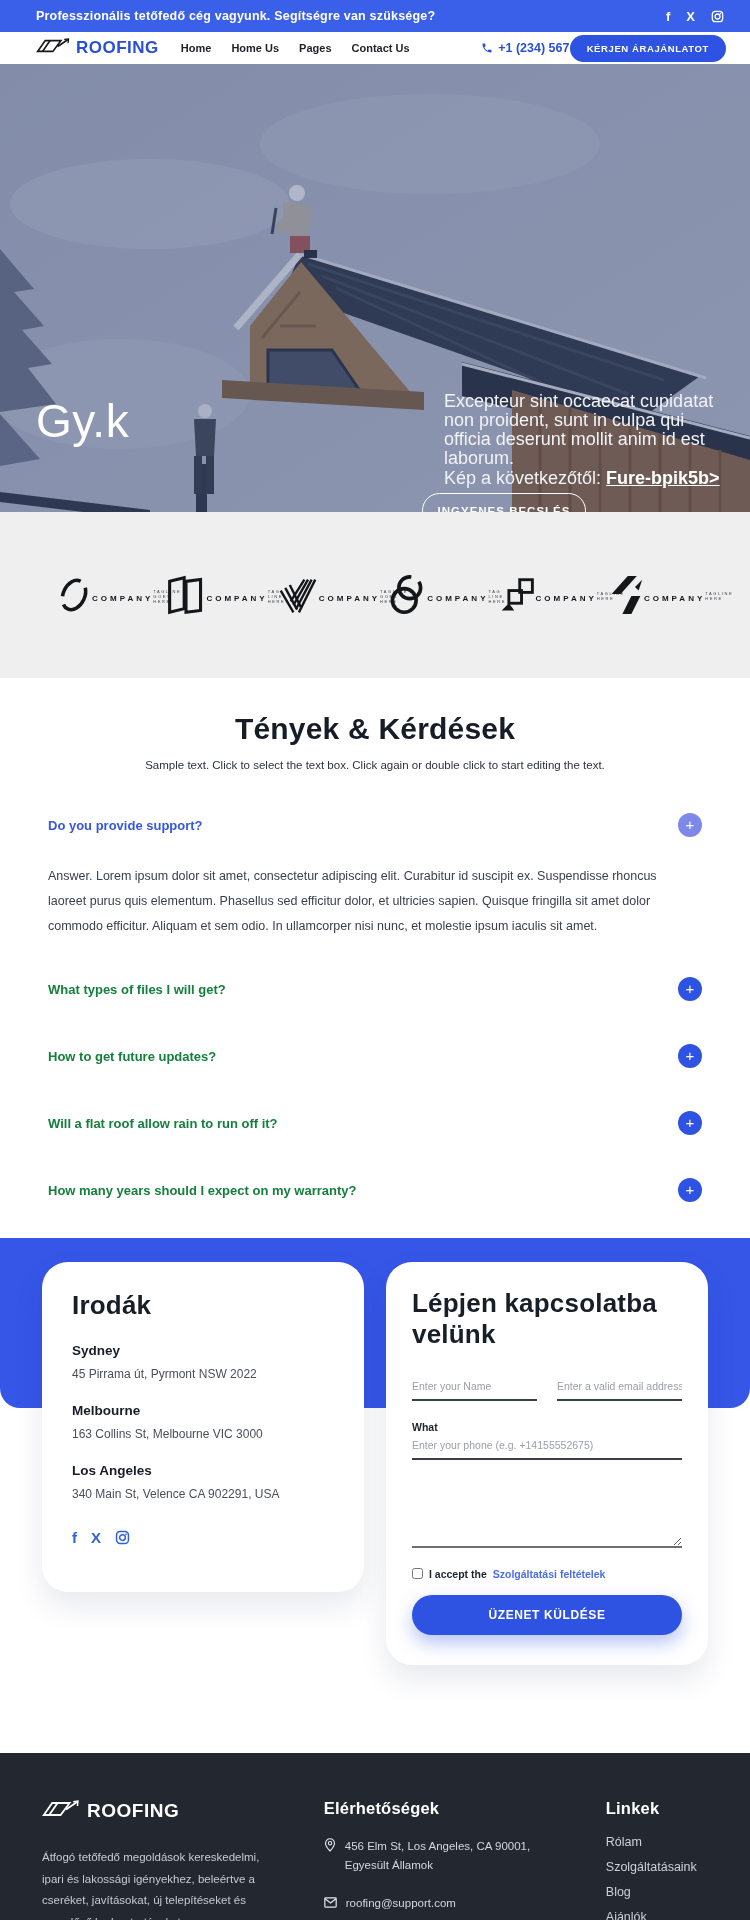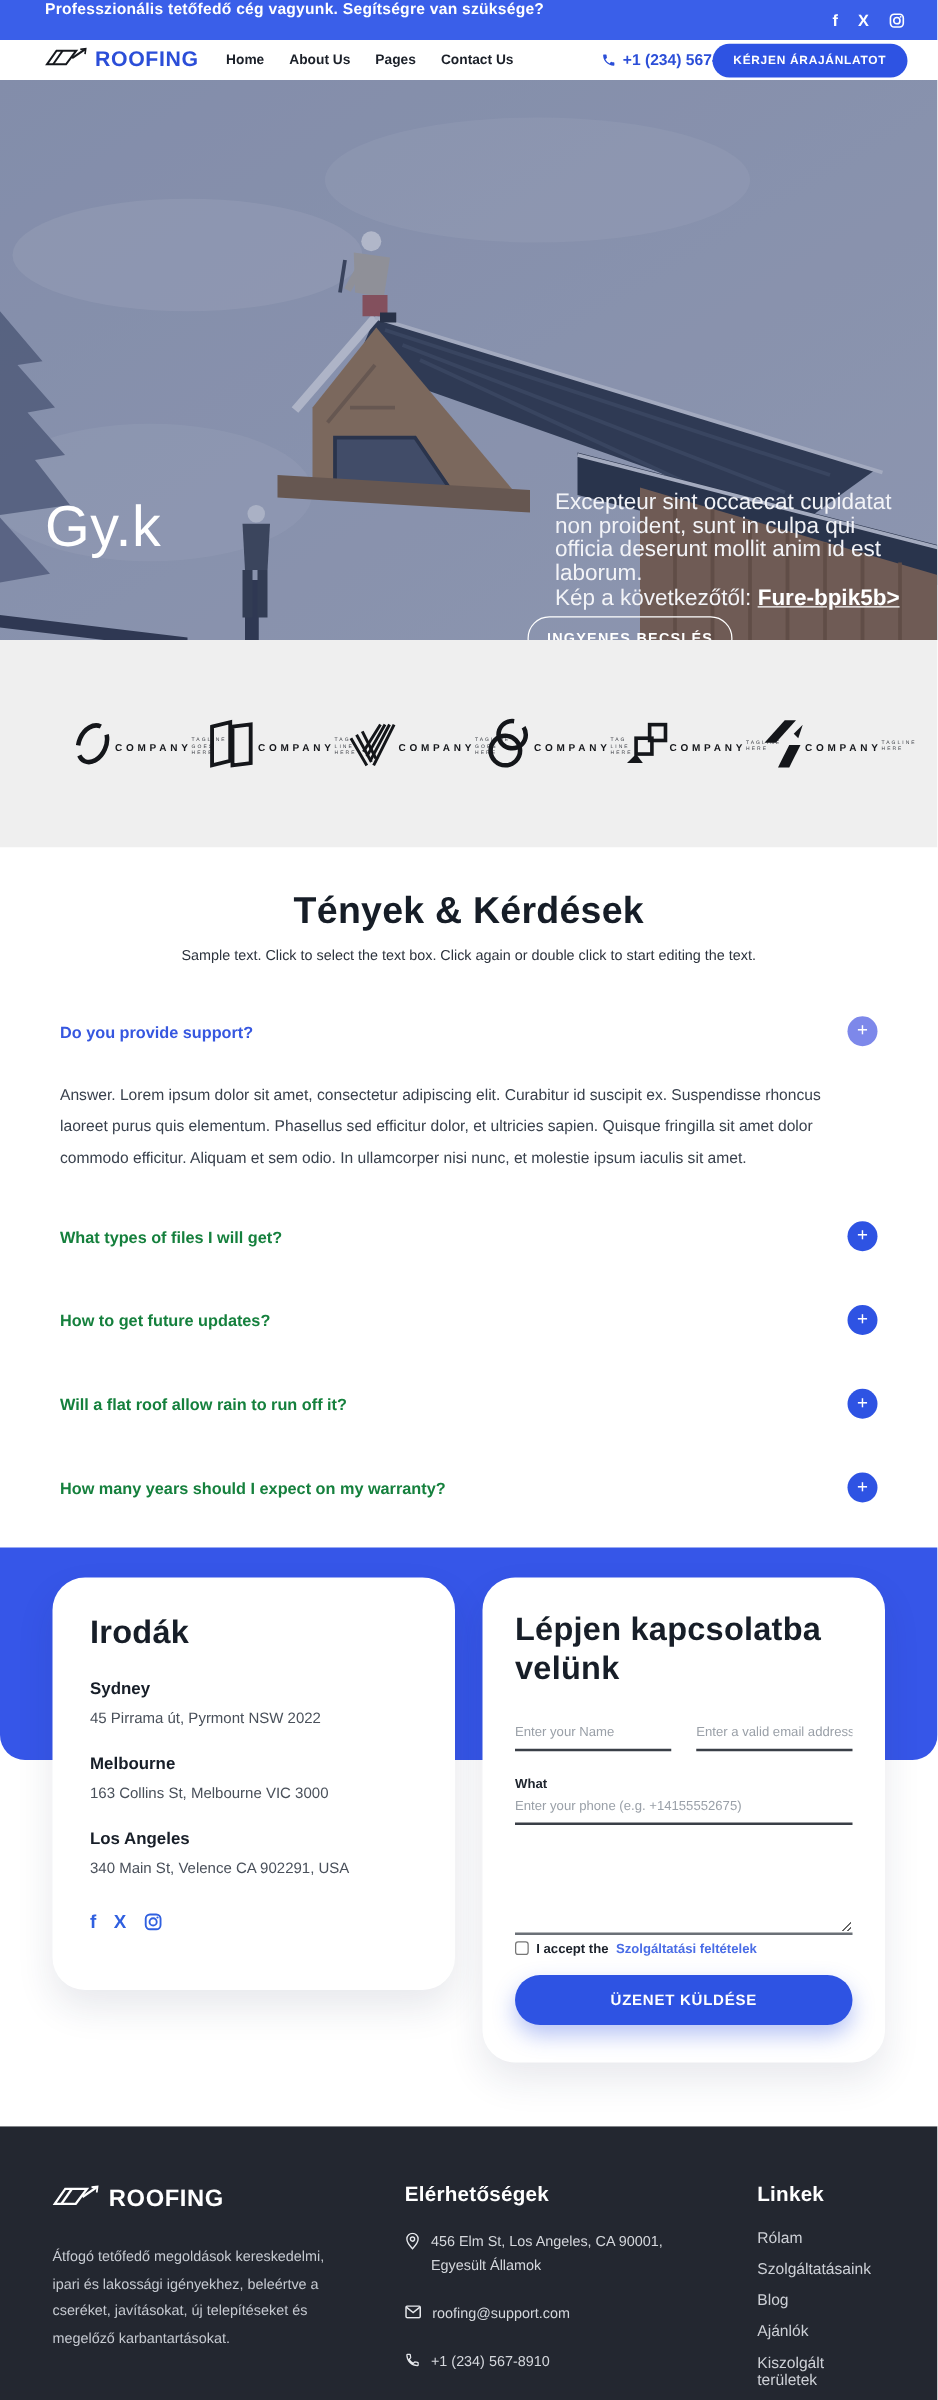--- a/index.html
+++ b/index.html
@@ -7,21 +7,21 @@
   body {
     font-family:"Liberation Sans", sans-serif;
     color:#1d242e;
     background:#fff;
     width:750px; height:1920px; overflow:hidden;
   }
 
   
   .topbar {
     height:32px; background:#3a5fe9; color:#fff;
-    display:flex; padding:0 26px 0 36px;
+    display:flex; align-items:center; padding:0 26px 0 36px;
   }
   .topbar-msg { font-size:12.5px; letter-spacing:.2px; font-weight:600; }
   .topbar-social { margin-left:auto; display:flex; align-items:center; gap:16px; }
   .soc { color:#fff; font-size:13px; font-weight:700; cursor:pointer; display:flex; align-items:center; }
 
   
   .nav {
     height:32px; background:#fff; display:flex; align-items:center;
     padding:0 24px 0 36px;
   }
@@ -75,21 +75,21 @@
   .plus {
     width:24px; height:24px; border-radius:50%; border:none; background:#2e53e3; color:#fff;
     font-size:15px; line-height:1; cursor:pointer; flex:0 0 auto; display:flex; align-items:center; justify-content:center;
     font-family:inherit; padding-bottom:2px;
   }
   .plus.light { background:#7d88ea; }
   .faq-answer { margin-top:27px; font-size:12.5px; line-height:25px; color:#39414d; width:640px; }
   .gap-a { margin-top:38px; } .gap-b { margin-top:43px;gap:20px; }
 
   
-  .contact { position:relative; height:463px; background:#fff; }
+  .contact { position:relative; height:515px; background:#fff; }
   .blue-band { position:absolute; top:0; left:0; right:0; height:170px; background:#3656e8; border-radius:0 0 20px 20px; }
   .cards { position:absolute; top:24px; left:42px; right:42px; display:flex; gap:22px; align-items:flex-start; }
   .card { background:#fff; border-radius:26px; box-shadow:0 14px 30px rgba(25,35,80,.10); }
   .card.offices { flex:0 0 322px; padding:28px 30px 26px 30px; min-height:330px; }
   .card.form { flex:1; padding:26px 26px 30px 26px; }
   .card-title { font-size:26px; font-weight:600; color:#171e28; letter-spacing:.2px; line-height:31px; }
   .office { margin-top:22px; }
   .office-city { font-size:13.5px; font-weight:700; color:#171e28; }
   .office-addr { margin-top:9px; font-size:12px; color:#49505a; }
   .card-social { margin-top:28px; display:flex; gap:14px; align-items:center; }
@@ -100,21 +100,21 @@
   .tfield {
     width:100%; border:none; border-bottom:2px solid #3a3f47; background:transparent;
     font-size:10.5px; padding:6px 0 7px 0; color:#1d242e; font-family:inherit; outline:none;
   }
   .tfield::placeholder, textarea::placeholder { color:#9aa0a8; }
   .flabel { display:block; margin-top:20px; font-size:10.5px; font-weight:600; color:#20262f; }
   .msgarea {
     width:100%; height:80px; margin-top:8px; border:none; border-bottom:2px solid #6b7077;
     background:transparent; resize:vertical; font-family:inherit; font-size:11px; outline:none;
   }
-  .consent { display:flex; align-items:flex-start; gap:6px; font-size:10.5px; font-weight:700; color:#1c222b; }
+  .consent { margin-top:16px; display:flex; align-items:flex-start; gap:6px; font-size:10.5px; font-weight:700; color:#1c222b; }
   .consent input { width:11px; height:11px; cursor:pointer; }
   .consent a { color:#4a6de6; font-weight:600; text-decoration:none; cursor:pointer; }
   .submit {
     margin-top:15px; width:100%; height:40px; border:none; border-radius:999px; background:#2e53e3;
     color:#fff; font-size:12px; font-weight:700; letter-spacing:.6px; cursor:pointer; font-family:inherit;
     box-shadow:0 8px 18px rgba(46,83,227,.35);
   }
 
   
   .footer { height:245px; background:#232730; color:#c9ccd3; padding:46px 42px 0 42px; display:flex; }
@@ -155,21 +155,21 @@
         <path d="M17 6 L46 6 L31 26 L3 26 Z"></path>
         <path d="M26 6 L12 26"></path>
         <path d="M40 17 L59 4"></path>
           <path d="M52 4 L60 3 L59 11" stroke-width="2.4"></path>
       </svg>
     </span>
     <span class="brand-text">ROOFING</span>
   </div>
   <div class="nav-links">
     <span class="nav-link">Home</span>
-    <span class="nav-link">About Us</span>
+    <span class="nav-link">Home Us</span>
     <span class="nav-link">Pages</span>
     <span class="nav-link">Contact Us</span>
   </div>
   <div class="nav-right">
     <span class="nav-phone">
       <svg width="12" height="12" viewBox="0 0 24 24" fill="#2b4ed8">
           <path d="M6.6 10.8c1.5 2.9 3.7 5.1 6.6 6.6l2.2-2.2c.3-.3.7-.4 1-.2 1.1.4 2.4.6 3.6.6.6 0 1 .4 1 1V20c0 .6-.4 1-1 1C10.6 21 3 13.4 3 4c0-.6.4-1 1-1h3.5c.6 0 1 .4 1 1 0 1.3.2 2.5.6 3.6.1.3 0 .7-.2 1l-2.3 2.2z"></path>
         </svg>
       <span>+1 (234) 567-</span>
     </span>

